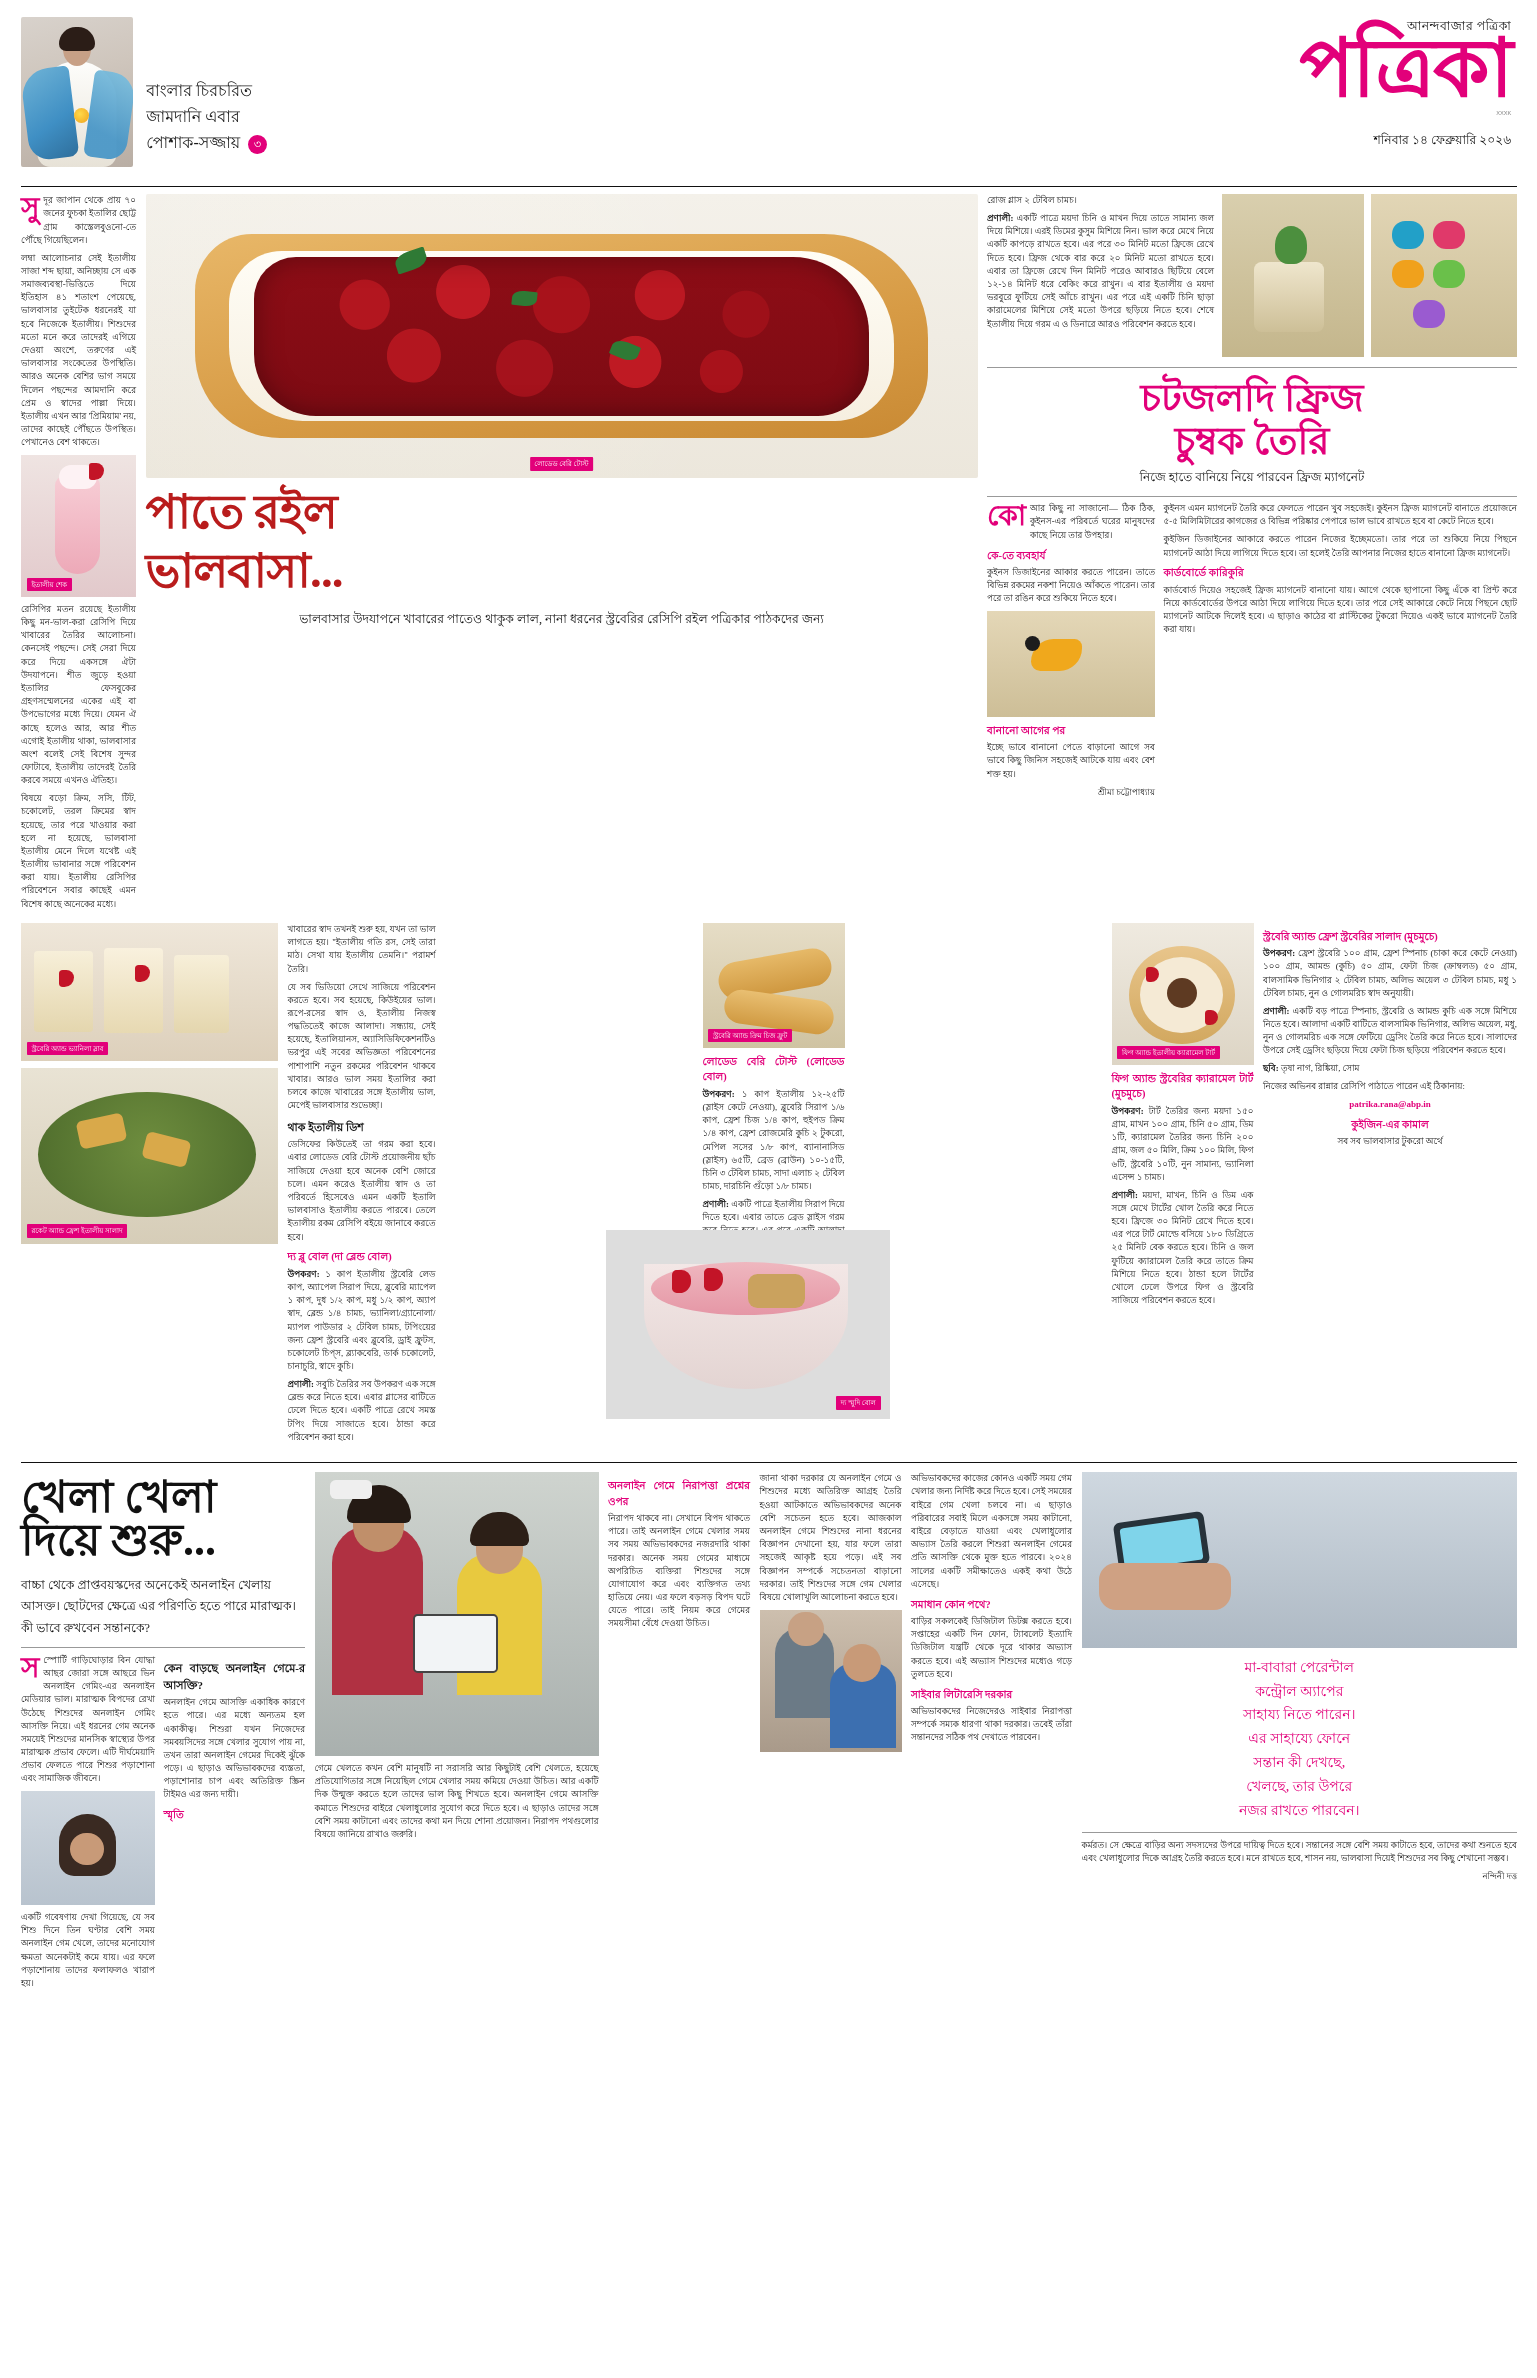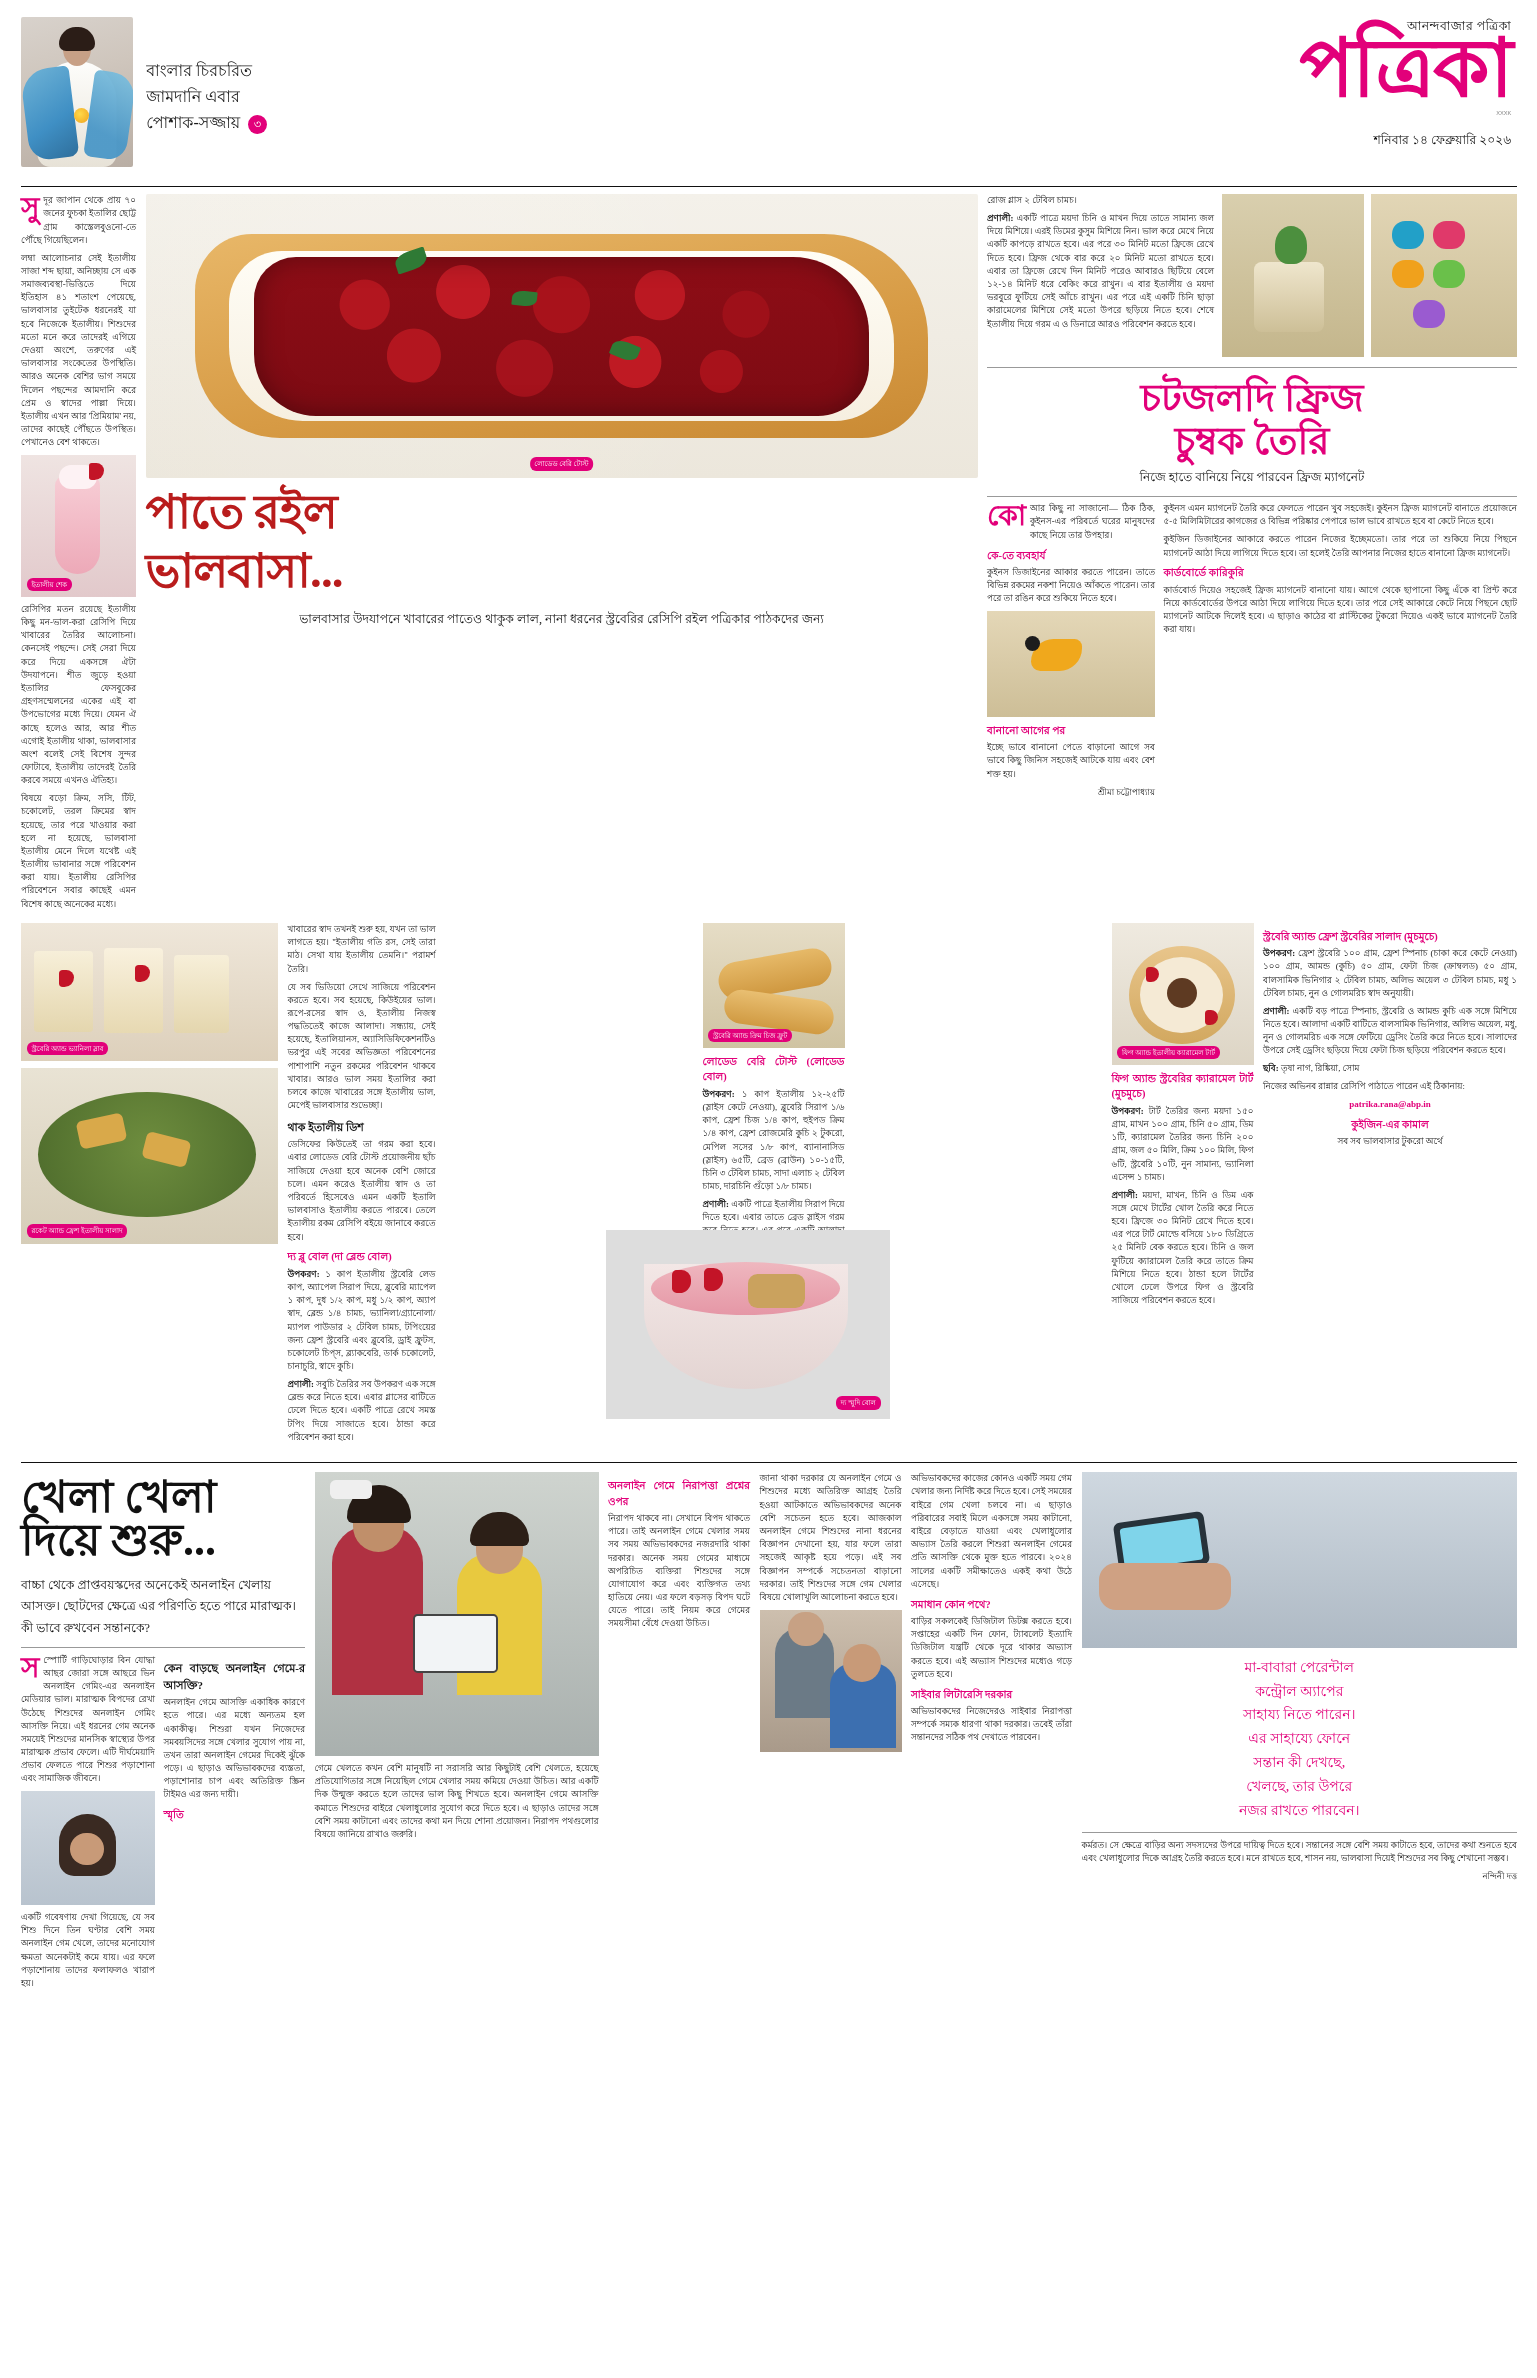--- a/index.html
+++ b/index.html
@@ -35,21 +35,21 @@
   }
   .mh-model .hair{
     position:absolute;left:50%;top:9.5px;transform:translateX(-50%);
     width:36px;height:24.6px;border-radius:18px 18px 7.6px 7.6px;background:#2b1d17;
   }
   .mh-model .flower{
     position:absolute;left:53px;top:91px;width:15px;height:15px;border-radius:50%;
     background:radial-gradient(circle at 40% 40%,#ffd94a,#f0a21c);
   }
   .mh-caption{
-    margin-left:13.2px;margin-top:41px;font-size:16px;line-height:1.62;color:#1a1a1a;
+    margin-left:13.2px;margin-top:61px;font-size:16px;line-height:1.62;color:#1a1a1a;
     font-family:"Liberation Serif", serif;width:168px;
   }
   .mh-caption .pageno{
     display:inline-block;background:#e2007a;color:#fff;border-radius:50%;
     width:19px;height:19px;line-height:19px;text-align:center;font-size:11.4px;margin-left:3.8px;
     vertical-align:middle;
   }
   .mh-logo-wrap{margin-left:auto;text-align:right;padding-right:5.7px;}
   .mh-pub{font-size:12.3px;color:#111;letter-spacing:0.5px;margin-bottom:-5.7px;font-family:"Liberation Serif", serif;}
   .mh-logo{
@@ -89,21 +89,21 @@
   .sec1{display:flex;gap:9.5px;}
   .s1-col1{width:115px;}
   .s1-mid{flex:1;}
   .s1-right{width:530px;}
 
   .photo{position:relative;overflow:hidden;background:#ddd;}
   .cap{
     position:absolute;left:5.7px;bottom:5.7px;background:#fff;color:#111;
     font-family:"Liberation Serif", serif;font-size:7px;padding:0.9px 4.7px;border-radius:0.9px;
   }
-  .cap-pink{background:#e2007a;color:#fff;border-radius:6px;}
+  .cap-pink{background:#e2007a;color:#fff;}
 
   
   .hero{
     height:284px;border-radius:1.9px;
     background:
       radial-gradient(circle at 30% 42%,rgba(255,255,255,.12),transparent 60%),
       linear-gradient(180deg,#f4f1ea 0%,#ece7dc 100%);
     position:relative;
   }
   .hero .toast{

